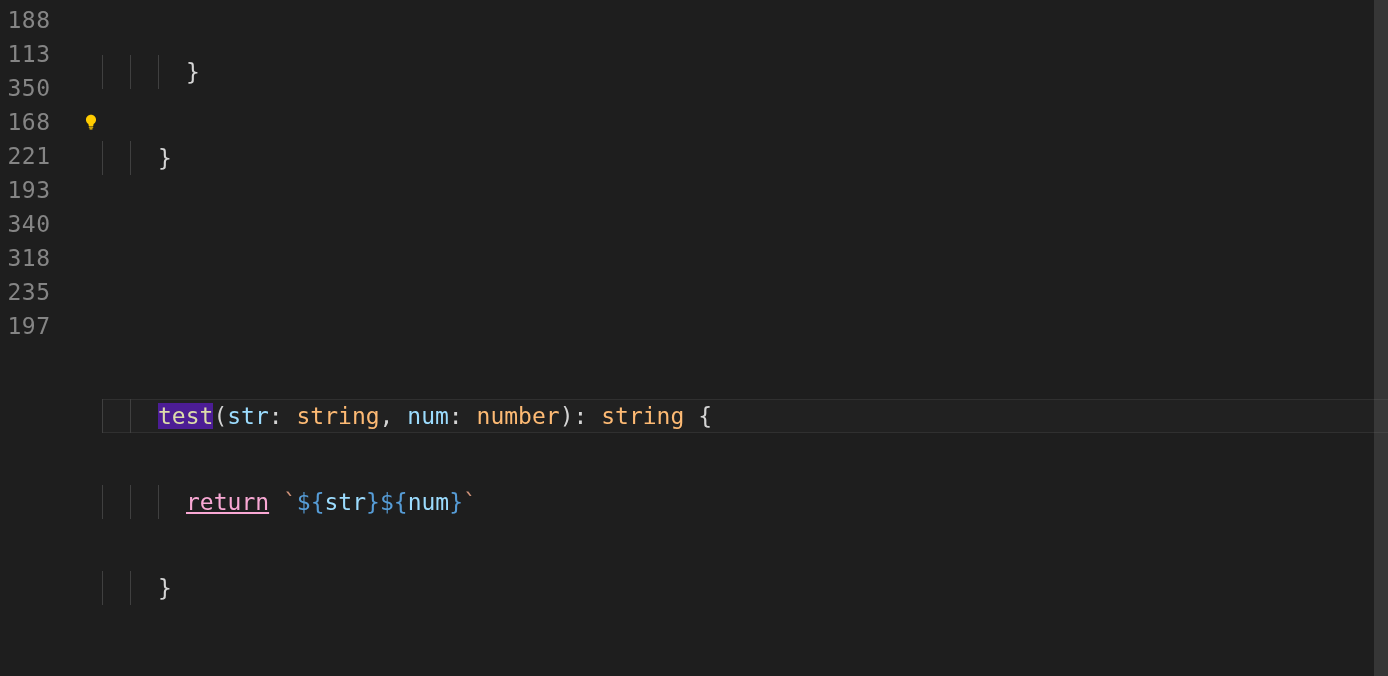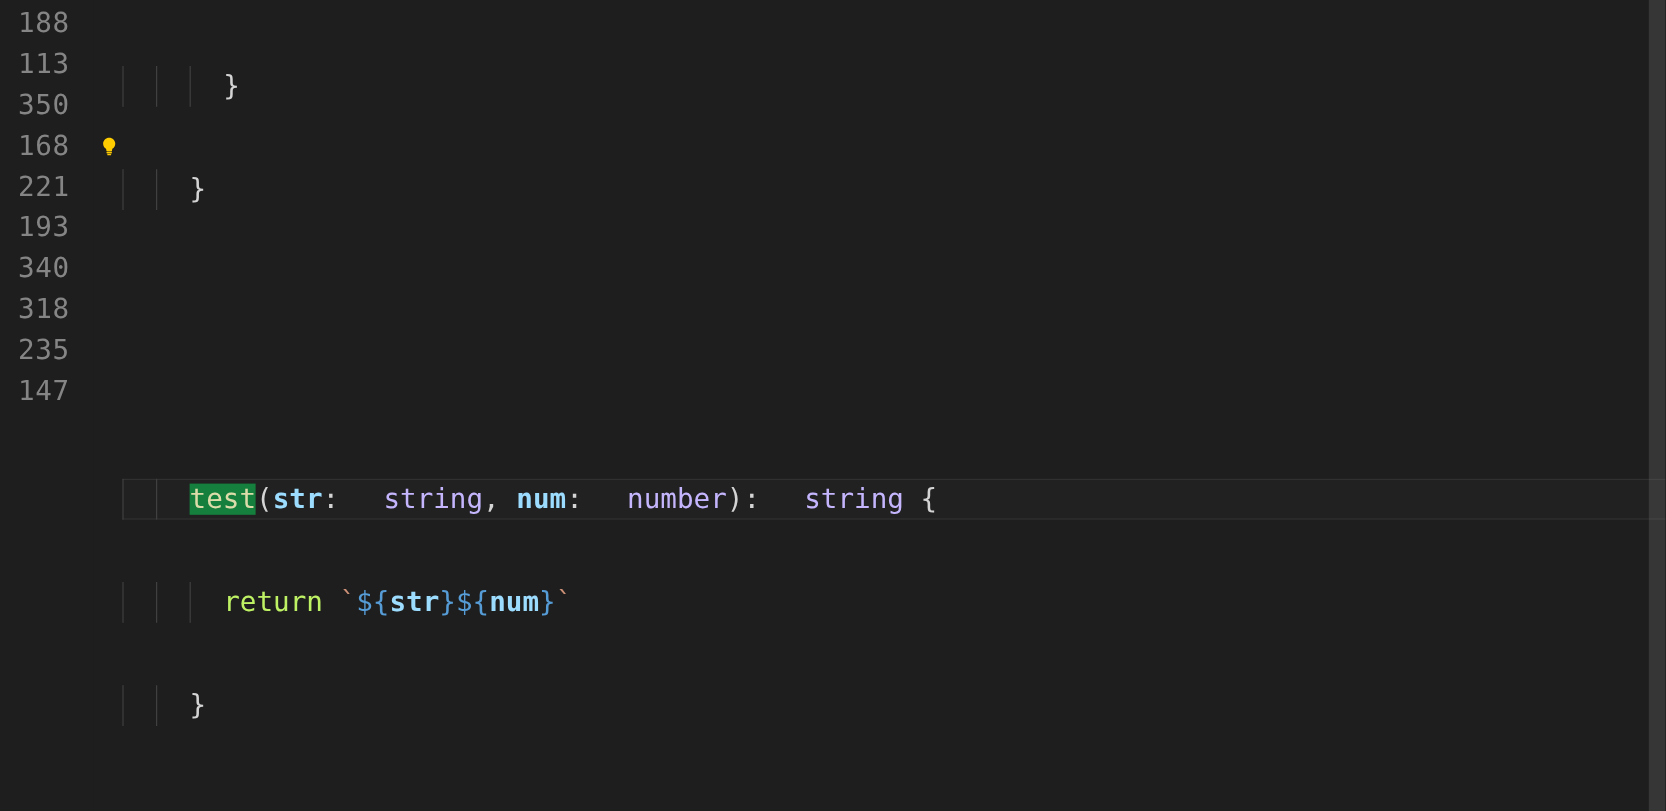--- a/index.html
+++ b/index.html
@@ -24,20 +24,21 @@
     text-align: right;
     user-select: none;
   }
   .gutter .ln {
     height: 34px;
     line-height: 34px;
     font-size: 23px;
     color: #858585;
     padding-right: 20px;
     letter-spacing: 0.5px;
+    text-align: center;
   }
   .margin-widgets {
     flex: 0 0 24px;
     position: relative;
     padding-top: 3px;
   }
   .margin-widgets .cell { height: 34px; position: relative; }
   .bulb-icon {
     position: absolute;
     left: 4px;
@@ -69,28 +70,28 @@
   .indent-guide {
     display: inline-block;
     width: 0;
     border-left: 1px solid #404040;
     height: 34px;
     vertical-align: top;
     position: absolute;
   }
   .tok { position: relative; }
   .sel {
-    background: #15803d;
+    background: #4c1d95;
     padding: 0;
   }
   .c-default { color: #d4d4d4; }
   .c-fn      { color: #dcdcaa; }
-  .c-var     { color: #9cdcfe; font-weight: bold; }
-  .c-type    { color: #c4b5fd; margin-left: 23px; }
-  .c-keyword { color: #bef264; }
+  .c-var     { color: #9cdcfe; }
+  .c-type    { color: #fdba74; }
+  .c-keyword { color: #f9a8d4; text-decoration: underline; }
   .c-string  { color: #ce9178; }
   .c-tmpl    { color: #569cd6; }
 
   .scrollbar-v {
     position: absolute;
     right: 0;
     top: 0;
     width: 14px;
     height: 100%;
     background: rgba(255,255,255,0.01);
@@ -110,21 +111,21 @@
   <div class="gutter">
     <div class="ln">188</div>
     <div class="ln">113</div>
     <div class="ln">350</div>
     <div class="ln">168</div>
     <div class="ln">221</div>
     <div class="ln">193</div>
     <div class="ln">340</div>
     <div class="ln">318</div>
     <div class="ln">235</div>
-    <div class="ln">147</div>
+    <div class="ln">197</div>
   </div>
 
   <div class="margin-widgets">
     <div class="cell"></div>
     <div class="cell"></div>
     <div class="cell"></div>
     <div class="cell">
       <span class="bulb-icon" title="Show Code Actions">
         <svg viewBox="0 0 16 16" width="18" height="18">
           <path fill="#ffcc00" d="M8 1.5c-2.5 0-4.5 2-4.5 4.5 0 1.6.9 3 2.2 3.8l.3 1.7h4l.3-1.7C11.6 9 12.5 7.6 12.5 6 12.5 3.5 10.5 1.5 8 1.5z"></path>

